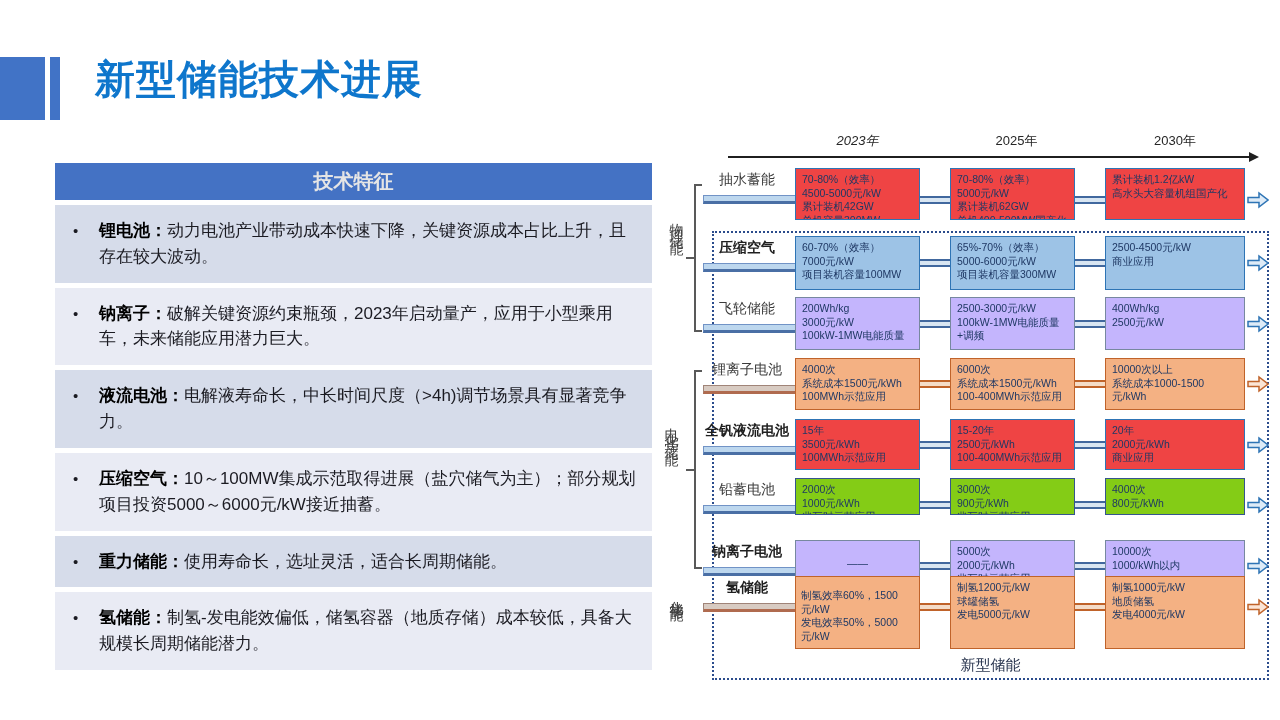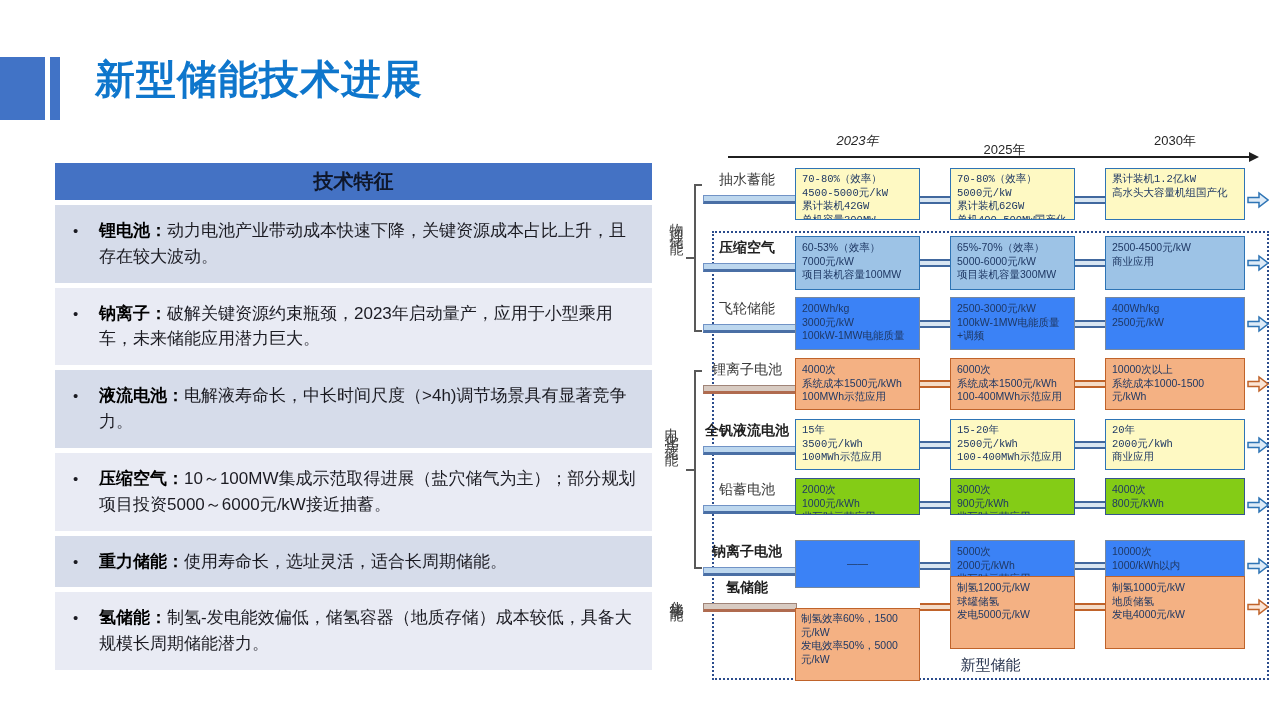--- a/index.html
+++ b/index.html
@@ -4,35 +4,35 @@
 <style>
   html,body{margin:0;padding:0;background:#888;}
   .slide{position:relative;width:1280px;height:720px;background:#ffffff;overflow:hidden;
          font-family:"Liberation Sans","DejaVu Sans",sans-serif;}
   
   .title-rect{position:absolute;left:0;top:57px;width:45px;height:63px;background:#4173C6;}
   .title-rect-thin{position:absolute;left:50px;top:57px;width:10px;height:63px;background:#4173C6;}
   .slide-title{position:absolute;left:95px;top:52px;margin:0;font-size:40px;font-weight:bold;color:#0E76CC;letter-spacing:1px;}
   
   .left-panel{position:absolute;left:55px;top:163px;width:597px;}
-  .panel-header{background:#4472C4;color:#0f172a;font-size:20px;font-weight:bold;text-align:center;
+  .panel-header{background:#4472C4;color:#e5e5e5;font-size:20px;font-weight:bold;text-align:center;
                 height:37px;line-height:37px;}
   .bullet-row{margin-top:5px;padding:13px 16px 13px 18px;display:flex;align-items:flex-start;
               font-size:17px;line-height:1.52;color:#1b1b22;}
   .bullet-row.shade-a{background:#D6DCEA;}
   .bullet-row.shade-b{background:#E9EBF4;}
   .bullet-marker{flex:0 0 26px;font-size:15px;padding-top:2px;color:#1b1b22;}
   .bullet-text{margin:0;flex:1;}
   .bullet-term{font-weight:bold;color:#000000;}
   
   .diagram{position:absolute;left:660px;top:0;width:620px;height:720px;}
   .dashed-box{position:absolute;left:52px;top:231px;width:557px;height:449px;border:2px dotted #2B4C8C;box-sizing:border-box;}
   .footer-label{position:absolute;left:0;bottom:3px;width:100%;text-align:center;font-size:15px;color:#28344E;}
   .year-label{position:absolute;top:132px;text-align:center;font-size:13px;color:#262626;}
-  .yl1{left:135px;width:125px;font-style:italic;}.yl2{left:282px;width:125px;margin-top:9px;}.yl3{left:445px;width:140px;}
+  .yl1{left:135px;width:125px;font-style:italic;}.yl2{left:294px;width:125px;}.yl3{left:445px;width:140px;}
   .timeline-line{position:absolute;left:68px;top:156px;width:522px;height:2px;background:#1f1f1f;}
   .timeline-head{position:absolute;left:589px;top:152px;width:0;height:0;
                  border-left:10px solid #1f1f1f;border-top:5px solid transparent;border-bottom:5px solid transparent;}
   .v-label{position:absolute;writing-mode:vertical-rl;text-orientation:upright;font-size:14px;color:#3f3f3f;letter-spacing:6px;}
   .v-label.g3{letter-spacing:2px;}
   .bracket{position:absolute;width:8px;border-left:2px solid #595959;border-top:2px solid #595959;border-bottom:2px solid #595959;box-sizing:border-box;}
   .bracket-tick{position:absolute;width:8px;height:2px;background:#595959;}
   
   .t-row{position:absolute;left:0;width:612px;}
   .row-label{position:absolute;left:38px;top:3px;width:98px;text-align:center;font-size:14px;color:#3b3b3b;white-space:nowrap;}
@@ -41,23 +41,23 @@
            background:#BDD7EE;border:1px solid #7193C6;border-bottom:3px solid #4A6FA5;}
   .cell{position:absolute;top:0;height:100%;box-sizing:border-box;padding:4px 6px;
         font-size:10.5px;line-height:1.3;color:#1F3864;white-space:pre-line;overflow:hidden;}
   .c1{left:135px;width:125px;}.c2{left:290px;width:125px;}.c3{left:445px;width:140px;}
   .cell.center{display:flex;align-items:center;justify-content:center;}
   .conn{position:absolute;height:4px;background:#D9E6F2;border-top:2px solid #41689E;border-bottom:2px solid #41689E;}
   .k1{left:260px;width:30px;}.k2{left:415px;width:30px;}
   .end-arrow{position:absolute;left:587px;width:22px;height:18px;}
   .end-arrow path{stroke:#2E74B5;stroke-width:1.5;fill:#DEEBF7;}
   
-  .r-lb .cell{background:#fef9c3;border:1.5px solid #2E74B5;font-family:Liberation Mono, monospace;}
+  .r-lb .cell{background:#ef4444;border:1.5px solid #2E74B5;}
   .r-mb .cell{background:#9DC3E6;border:1.5px solid #2E74B5;}
-  .r-gy .cell{background:#3b82f6;border:1.5px solid #77889F;}
+  .r-gy .cell{background:#c4b5fd;border:1.5px solid #77889F;}
   .r-pb .cell{background:#84cc16;border:1.5px solid #35558E;}
   .r-or .cell{background:#F4B183;border:1.5px solid #C0632A;}
   .r-or .conn{background:#F4DCC8;border-color:#C0632A;}
   .r-or .row-bar{background:#D8CBC2;border-color:#A08478;border-bottom-color:#B06B4F;}
   .r-or .end-arrow path{stroke:#C0632A;fill:#FBE5D6;}
 </style>
 </head>
 <body>
 
 <div class="slide">
@@ -133,21 +133,21 @@
       <div class="cell c3">累计装机1.2亿kW
 高水头大容量机组国产化</div>
       <svg class="end-arrow" style="top:23px;" viewBox="0 0 22 18">
           <path d="M1 6.5 H12 V2 L21 9 L12 16 V11.5 H1 Z"></path>
         </svg>
     </div>
 
     <div class="t-row r-mb bold" style="top:236px;height:54px;">
       <div class="row-label">压缩空气</div>
       <div class="row-bar"></div>
-      <div class="cell c1">60-53%（效率）
+      <div class="cell c1">60-70%（效率）
 7000元/kW
 项目装机容量100MW</div>
       <div class="conn k1" style="top:23px;"></div>
       <div class="cell c2">65%-70%（效率）
 5000-6000元/kW
 项目装机容量300MW</div>
       <div class="conn k2" style="top:23px;"></div>
       <div class="cell c3">2500-4500元/kW
 商业应用</div>
       <svg class="end-arrow" style="top:18px;" viewBox="0 0 22 18">
@@ -239,21 +239,21 @@
       <div class="cell c3">10000次
 1000/kWh以内</div>
       <svg class="end-arrow" style="top:17px;" viewBox="0 0 22 18">
           <path d="M1 6.5 H12 V2 L21 9 L12 16 V11.5 H1 Z"></path>
         </svg>
     </div>
 
     <div class="t-row r-or bold" style="top:576px;height:73px;">
       <div class="row-label">氢储能</div>
       <div class="row-bar"></div>
-      <div class="cell c1" style="padding:3px 5px;margin-top:32px;">制氢效率60%，1500元/kW
+      <div class="cell c1" style="padding:12px 5px;">制氢效率60%，1500元/kW
 发电效率50%，5000元/kW</div>
       <div class="conn k1" style="top:27px;"></div>
       <div class="cell c2">制氢1200元/kW
 球罐储氢
 发电5000元/kW</div>
       <div class="conn k2" style="top:27px;"></div>
       <div class="cell c3">制氢1000元/kW
 地质储氢
 发电4000元/kW</div>
       <svg class="end-arrow" style="top:22px;" viewBox="0 0 22 18">

